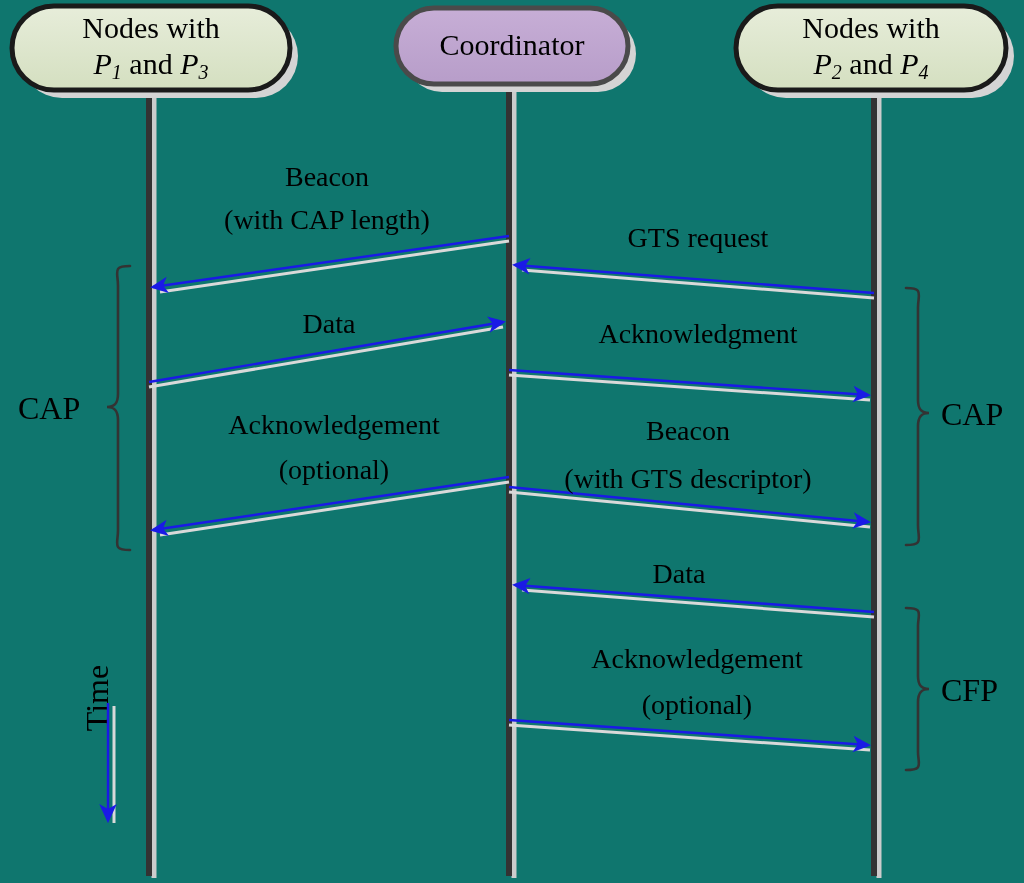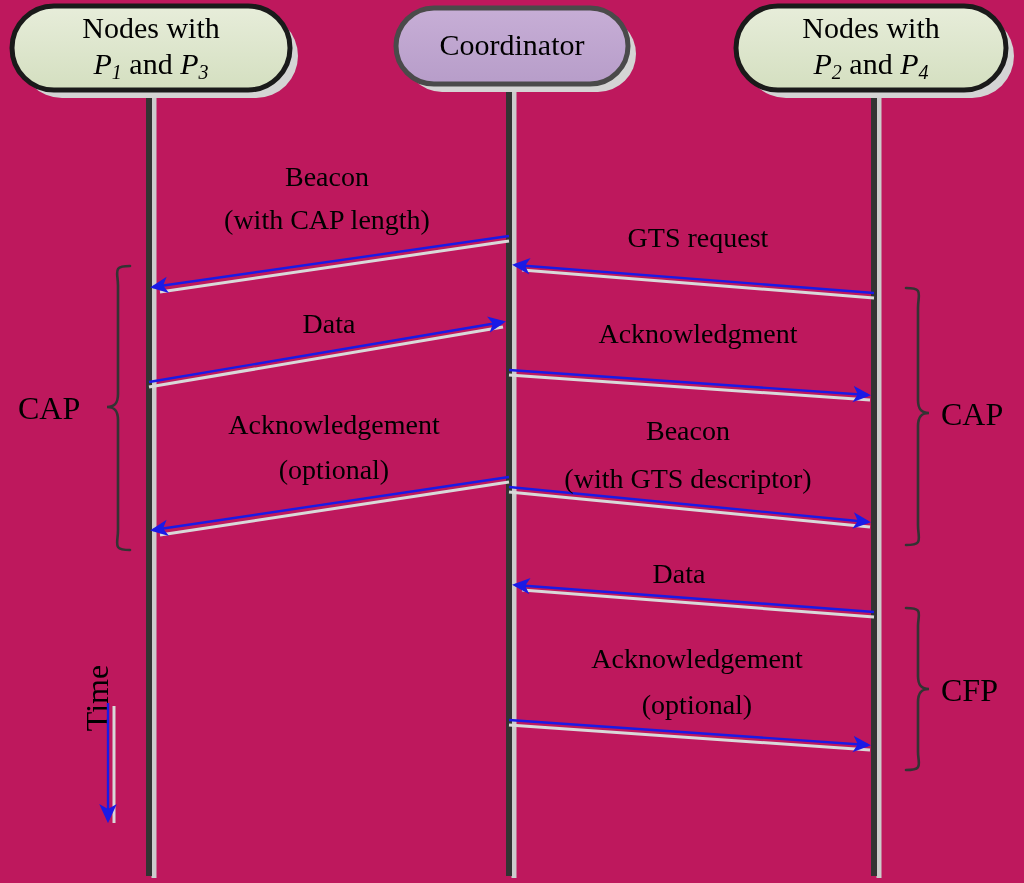--- a/index.html
+++ b/index.html
@@ -7,21 +7,21 @@
     padding: 0;
     background: #ffffff;
   }
   body {
     font-family: "Liberation Serif", "DejaVu Serif", serif;
   }
   #diagram-root {
     position: relative;
     width: 1024px;
     height: 883px;
-    background: #be185d;
+    background: #0f766e;
     overflow: hidden;
   }
   svg.canvas {
     position: absolute;
     top: 0;
     left: 0;
     width: 1024px;
     height: 883px;
   }
   .lane-label {

